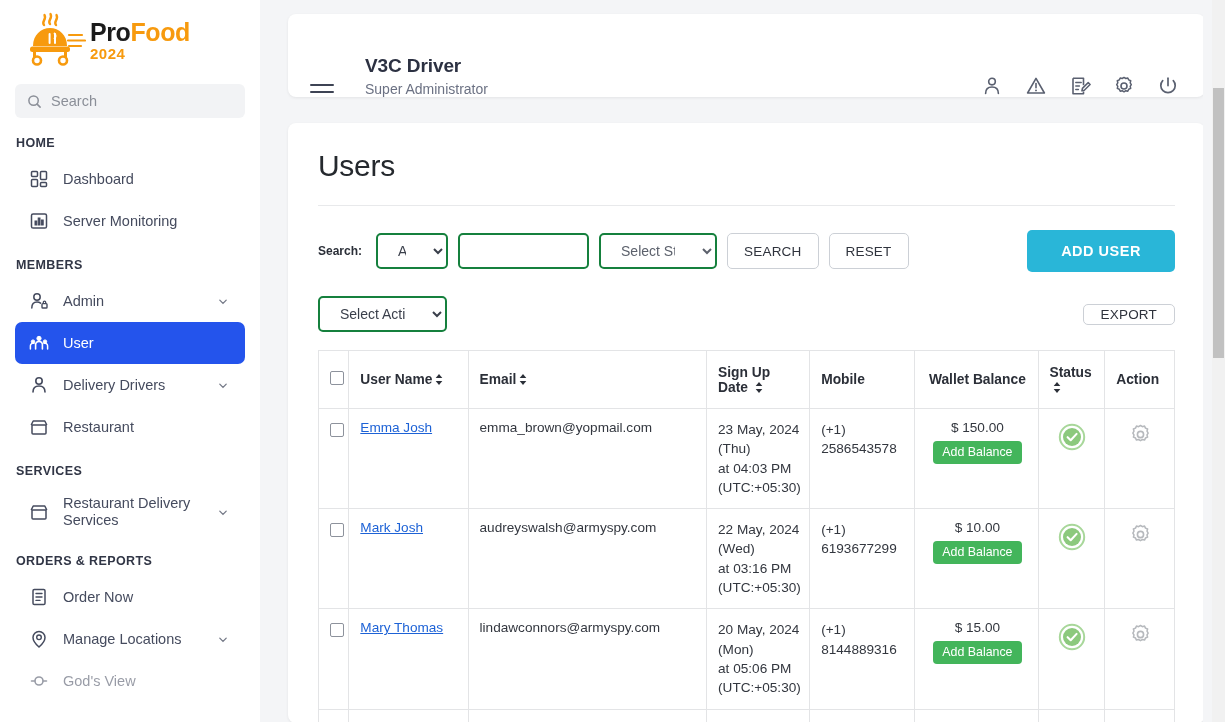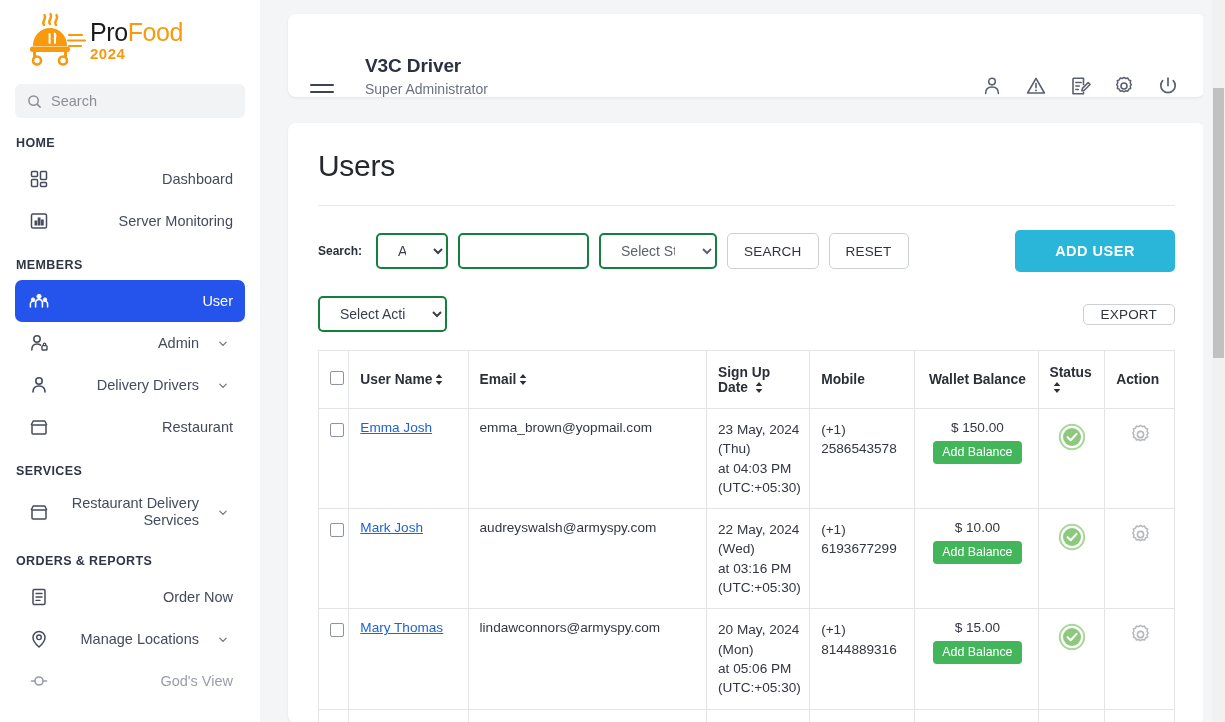--- a/index.html
+++ b/index.html
@@ -20,21 +20,21 @@
     position: relative;
     z-index: 3;
   }
   .logo-wrap {
     height: 80px;
     display: flex; align-items: center;
     padding-left: 24px;
   }
   .logo-mark { width: 62px; height: 56px; flex: 0 0 62px; }
   .logo-text { margin-left: 4px; line-height: 1; }
-  .logo-name { font-size: 25px; font-weight: 400; letter-spacing: -0.4px; }
+  .logo-name { font-size: 25px; font-weight: 700; letter-spacing: -0.4px; }
   .logo-pro { color: #1b1b1b; }
   .logo-food { color: #f79a0e; }
   .logo-year { font-size: 15px; font-weight: 700; color: #f79a0e; letter-spacing: 0.5px; margin-top: 1px; }
 
   .search-box {
     margin: 4px 15px 0 15px;
     height: 34px;
     background: #f2f3f5;
     border-radius: 6px;
     display: flex; align-items: center;
@@ -56,21 +56,21 @@
     height: 42px;
     margin: 0 15px;
     padding: 0 12px 0 14px;
     border-radius: 7px;
     color: #454b5e;
     font-size: 14.5px;
     gap: 14px;
     cursor: pointer;
     position: relative;
   }
-  .nav-item .label { flex: 1; line-height: 1.15; text-align: right; }
+  .nav-item .label { flex: 1; line-height: 1.15; }
   .nav-item.two-line { height: 52px; }
   .nav-item.active { background: #2454ec; color: #fff; }
   .nav-item.active svg { stroke: #fff; }
   .nav-item svg { stroke: #454b5e; flex: 0 0 20px; }
   .chev { width: 11px; height: 11px; flex: 0 0 11px; opacity: .75; }
   .nav-item.partial { opacity: .55; }
 
   
   .main {
     flex: 1; height: 722px;
@@ -130,21 +130,21 @@
   .sel-status { width: 118px; color: #5c616c; }
   .btn-ghost {
     height: 36px; padding: 0 16px;
     border: 1px solid #ccd0d6; border-radius: 5px;
     background: #fff; font-size: 13.5px; color: #2f333d;
     cursor: pointer; font-family: "Liberation Sans", sans-serif;
     letter-spacing: .2px;
   }
   .btn-add {
     margin-left: auto;
-    height: 42px; width: 160px;
+    height: 42px; width: 148px;
     background: #29b6d8; color: #fff;
     border: none; border-radius: 5px;
     font-size: 14.5px; font-weight: 700; letter-spacing: .5px;
     cursor: pointer; font-family: "Liberation Sans", sans-serif;
   }
 
   .actionrow { display: flex; align-items: center; margin-top: 24px; }
   .sel-action { width: 129px; height: 36px; }
   .btn-export {
     margin-left: auto; height: 21px; padding: 0 17px;
@@ -284,43 +284,43 @@
           <rect x="2.5" y="3" width="15" height="14" rx="1.6" stroke="#454b5e" stroke-width="1.5"></rect>
           <rect x="6" y="10" width="1.8" height="4" fill="#454b5e"></rect>
           <rect x="9.2" y="7" width="1.8" height="7" fill="#454b5e"></rect>
           <rect x="12.4" y="9" width="1.8" height="5" fill="#454b5e"></rect>
         </svg>
         <span class="label">Server Monitoring</span>
       </div>
 
       <div class="nav-section">MEMBERS</div>
 
+      <div class="nav-item">
+        <svg width="20" height="20" viewBox="0 0 20 20" fill="none">
+          <circle cx="8" cy="6" r="3.2" stroke="#454b5e" stroke-width="1.5"></circle>
+          <path d="M2.8 17 C2.8 12.9 5.2 11 8 11 C9.4 11 10.6 11.4 11.6 12.1" stroke="#454b5e" stroke-width="1.5" stroke-linecap="round"></path>
+          <rect x="13" y="12.6" width="5" height="4.4" rx="0.8" stroke="#454b5e" stroke-width="1.4"></rect>
+          <path d="M14.3 12.6 v-1.3 a1.2 1.2 0 0 1 2.4 0 v1.3" stroke="#454b5e" stroke-width="1.3"></path>
+        </svg>
+        <span class="label">Admin</span>
+        <svg class="chev" viewBox="0 0 12 12">
+          <path d="M2.5 4.5 L6 8 L9.5 4.5" fill="none" stroke="#454b5e" stroke-width="1.4" stroke-linecap="round"></path>
+        </svg>
+      </div>
+
       <div class="nav-item active">
         <svg width="20" height="20" viewBox="0 0 20 20" fill="none">
           <circle cx="10" cy="5.4" r="2.1" fill="#fff"></circle>
           <path d="M6.6 16 v-4.2 a3.4 3.4 0 0 1 6.8 0 V16" stroke="#fff" stroke-width="1.6" stroke-linecap="round"></path>
           <circle cx="4" cy="8.6" r="1.7" fill="#fff"></circle>
           <path d="M1.4 16 v-3.2 a2.6 2.6 0 0 1 3.6 -2.4" stroke="#fff" stroke-width="1.5" stroke-linecap="round"></path>
           <circle cx="16" cy="8.6" r="1.7" fill="#fff"></circle>
           <path d="M18.6 16 v-3.2 a2.6 2.6 0 0 0 -3.6 -2.4" stroke="#fff" stroke-width="1.5" stroke-linecap="round"></path>
         </svg>
         <span class="label">User</span>
-      </div>
-
-      <div class="nav-item">
-        <svg width="20" height="20" viewBox="0 0 20 20" fill="none">
-          <circle cx="8" cy="6" r="3.2" stroke="#454b5e" stroke-width="1.5"></circle>
-          <path d="M2.8 17 C2.8 12.9 5.2 11 8 11 C9.4 11 10.6 11.4 11.6 12.1" stroke="#454b5e" stroke-width="1.5" stroke-linecap="round"></path>
-          <rect x="13" y="12.6" width="5" height="4.4" rx="0.8" stroke="#454b5e" stroke-width="1.4"></rect>
-          <path d="M14.3 12.6 v-1.3 a1.2 1.2 0 0 1 2.4 0 v1.3" stroke="#454b5e" stroke-width="1.3"></path>
-        </svg>
-        <span class="label">Admin</span>
-        <svg class="chev" viewBox="0 0 12 12">
-          <path d="M2.5 4.5 L6 8 L9.5 4.5" fill="none" stroke="#454b5e" stroke-width="1.4" stroke-linecap="round"></path>
-        </svg>
       </div>
 
       <div class="nav-item">
         <svg width="20" height="20" viewBox="0 0 20 20" fill="none">
           <circle cx="10" cy="6" r="3.2" stroke="#454b5e" stroke-width="1.6"></circle>
           <path d="M4 17 C4 12.9 6.6 11 10 11 C13.4 11 16 12.9 16 17" stroke="#454b5e" stroke-width="1.6" stroke-linecap="round"></path>
         </svg>
         <span class="label">Delivery Drivers</span>
         <svg class="chev" viewBox="0 0 12 12">
           <path d="M2.5 4.5 L6 8 L9.5 4.5" fill="none" stroke="#454b5e" stroke-width="1.4" stroke-linecap="round"></path>

